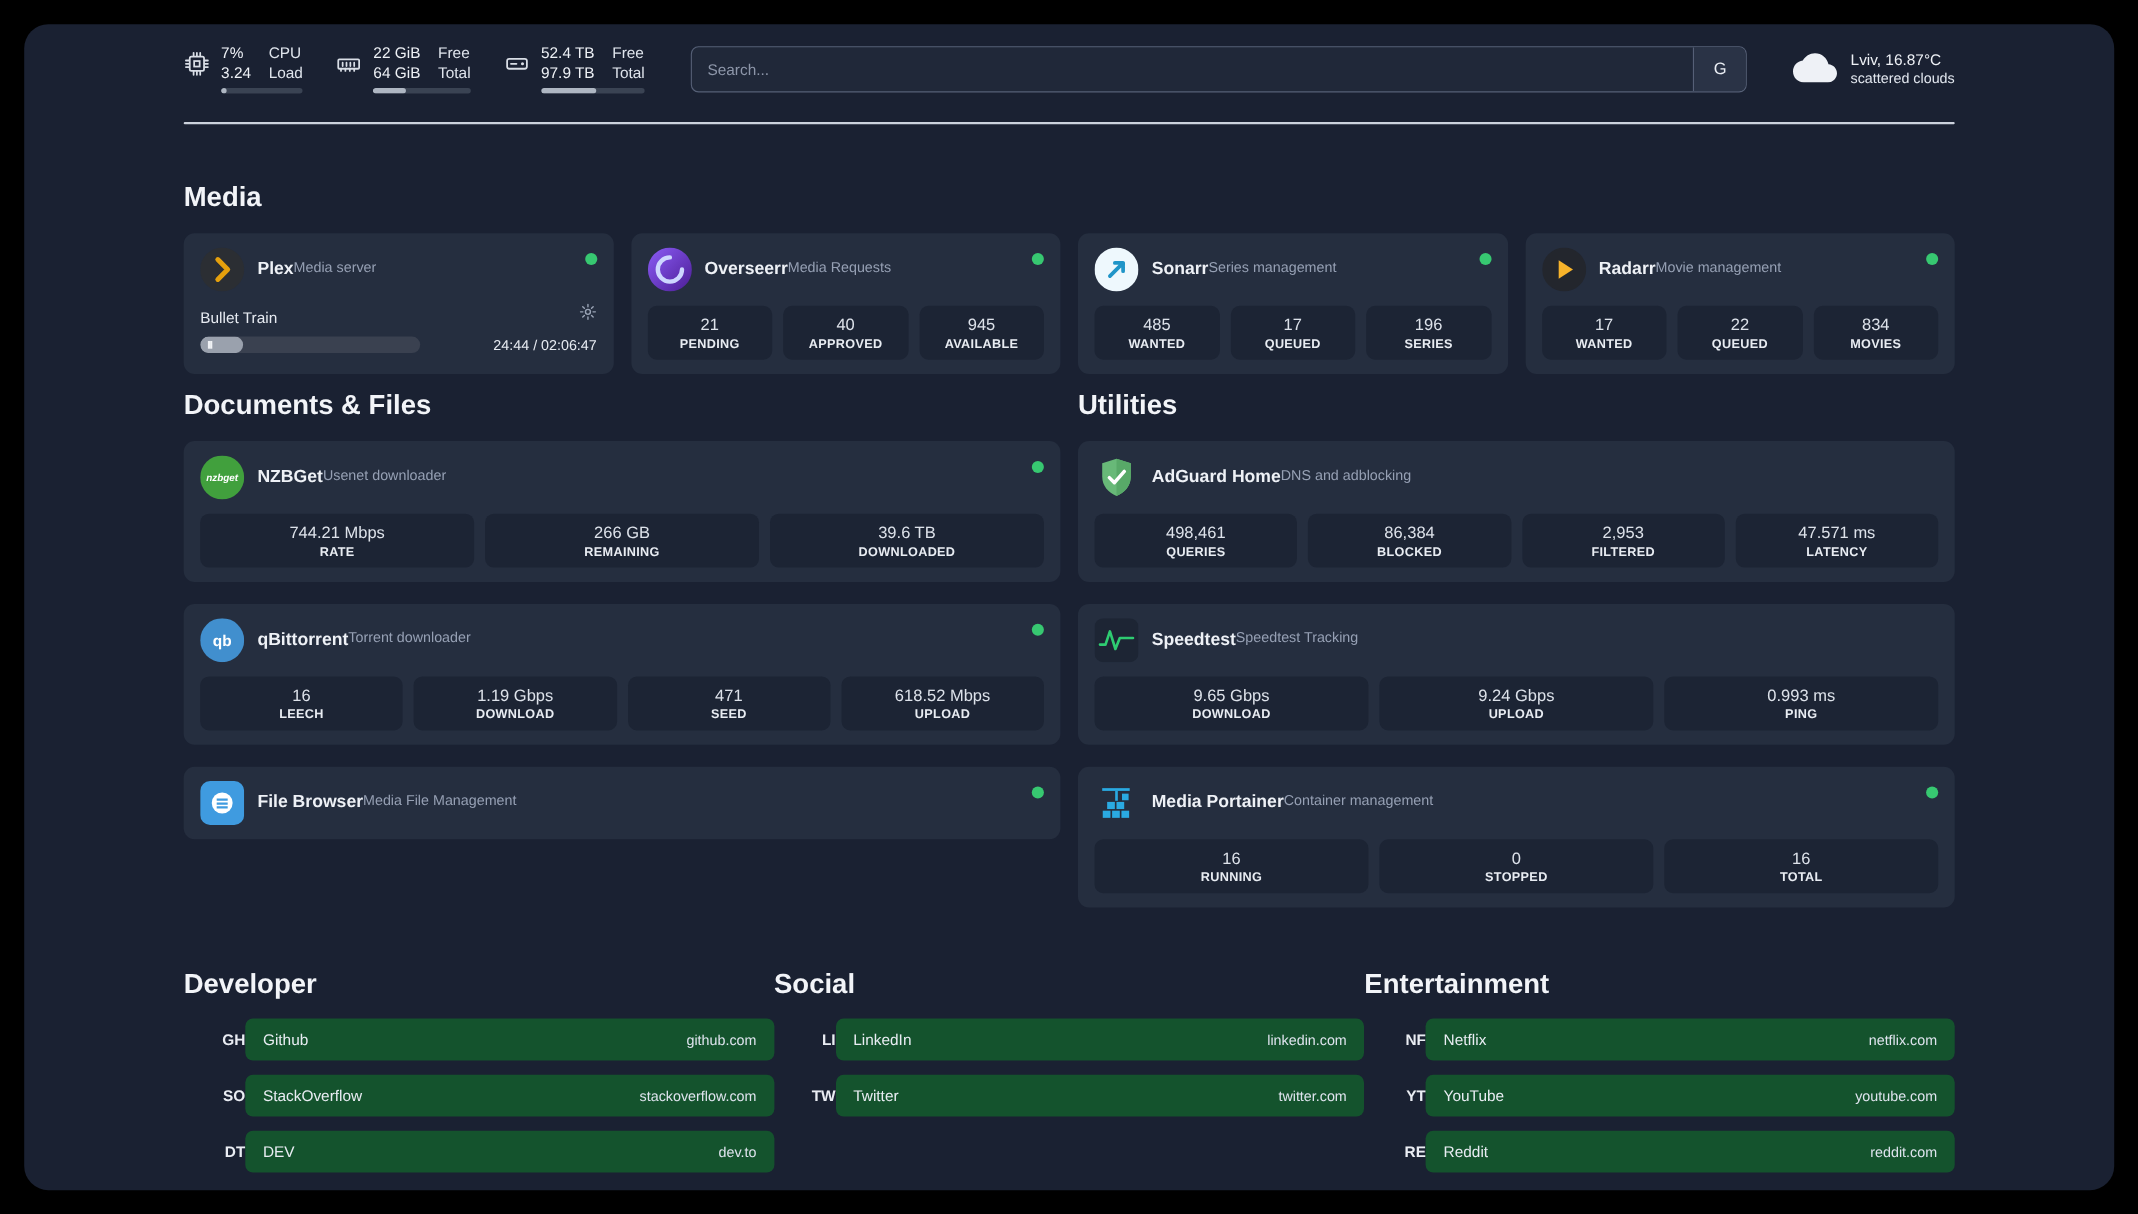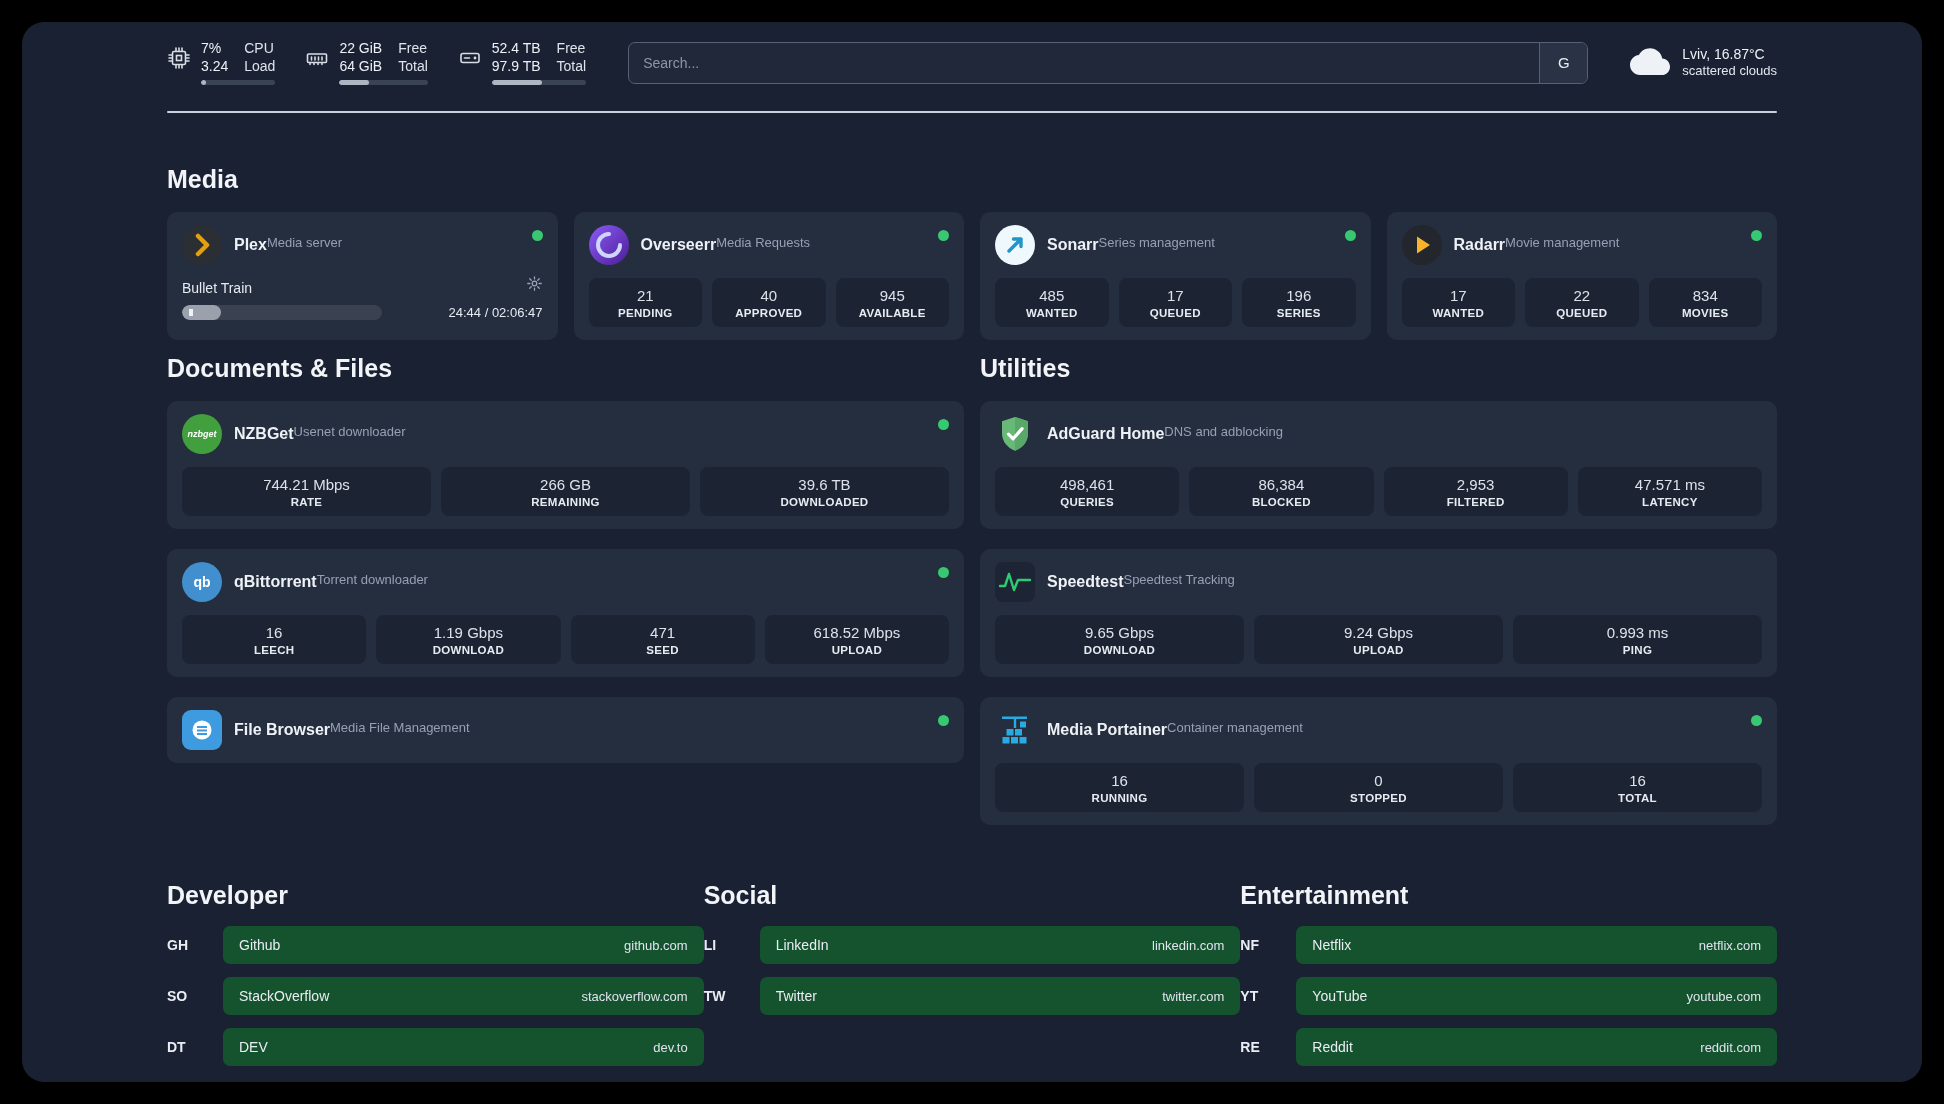--- a/index.html
+++ b/index.html
@@ -68,21 +68,21 @@
     border-left:2.5px solid #f0f2f6; border-right:2.5px solid #f0f2f6; }
   .play-time { margin-left:auto; font-size:13px; color:#e7ebf2; }
 
   .two-col { margin-top:14px; display:grid; grid-template-columns:1fr 1fr; gap:16px; }
   .col-stack { display:flex; flex-direction:column; gap:20px; margin-top:18px; }
 
   
   .links-section { margin-top:56px; display:grid; grid-template-columns:1fr 1fr 1fr; }
   .link-rows { margin-top:16px; display:flex; flex-direction:column; gap:13px; }
   .link-row { display:flex; align-items:center; cursor:pointer; }
-  .link-abbr { width:56px; font-size:14px; font-weight:600; color:#eaedf3; }
+  .link-abbr { width:56px; font-size:14px; font-weight:600; color:#eaedf3;text-align:right; }
   .link-pill { flex:1; height:38px; background:#14532d; border-radius:7px;
     display:flex; align-items:center; padding:0 16px; }
   .link-name { font-size:14px; color:#e9edf3; }
   .link-url { margin-left:auto; font-size:13px; color:#dfe4ee; }
 </style>
 </head>
 <body>
 
 <div class="panel">
   <div class="content">

